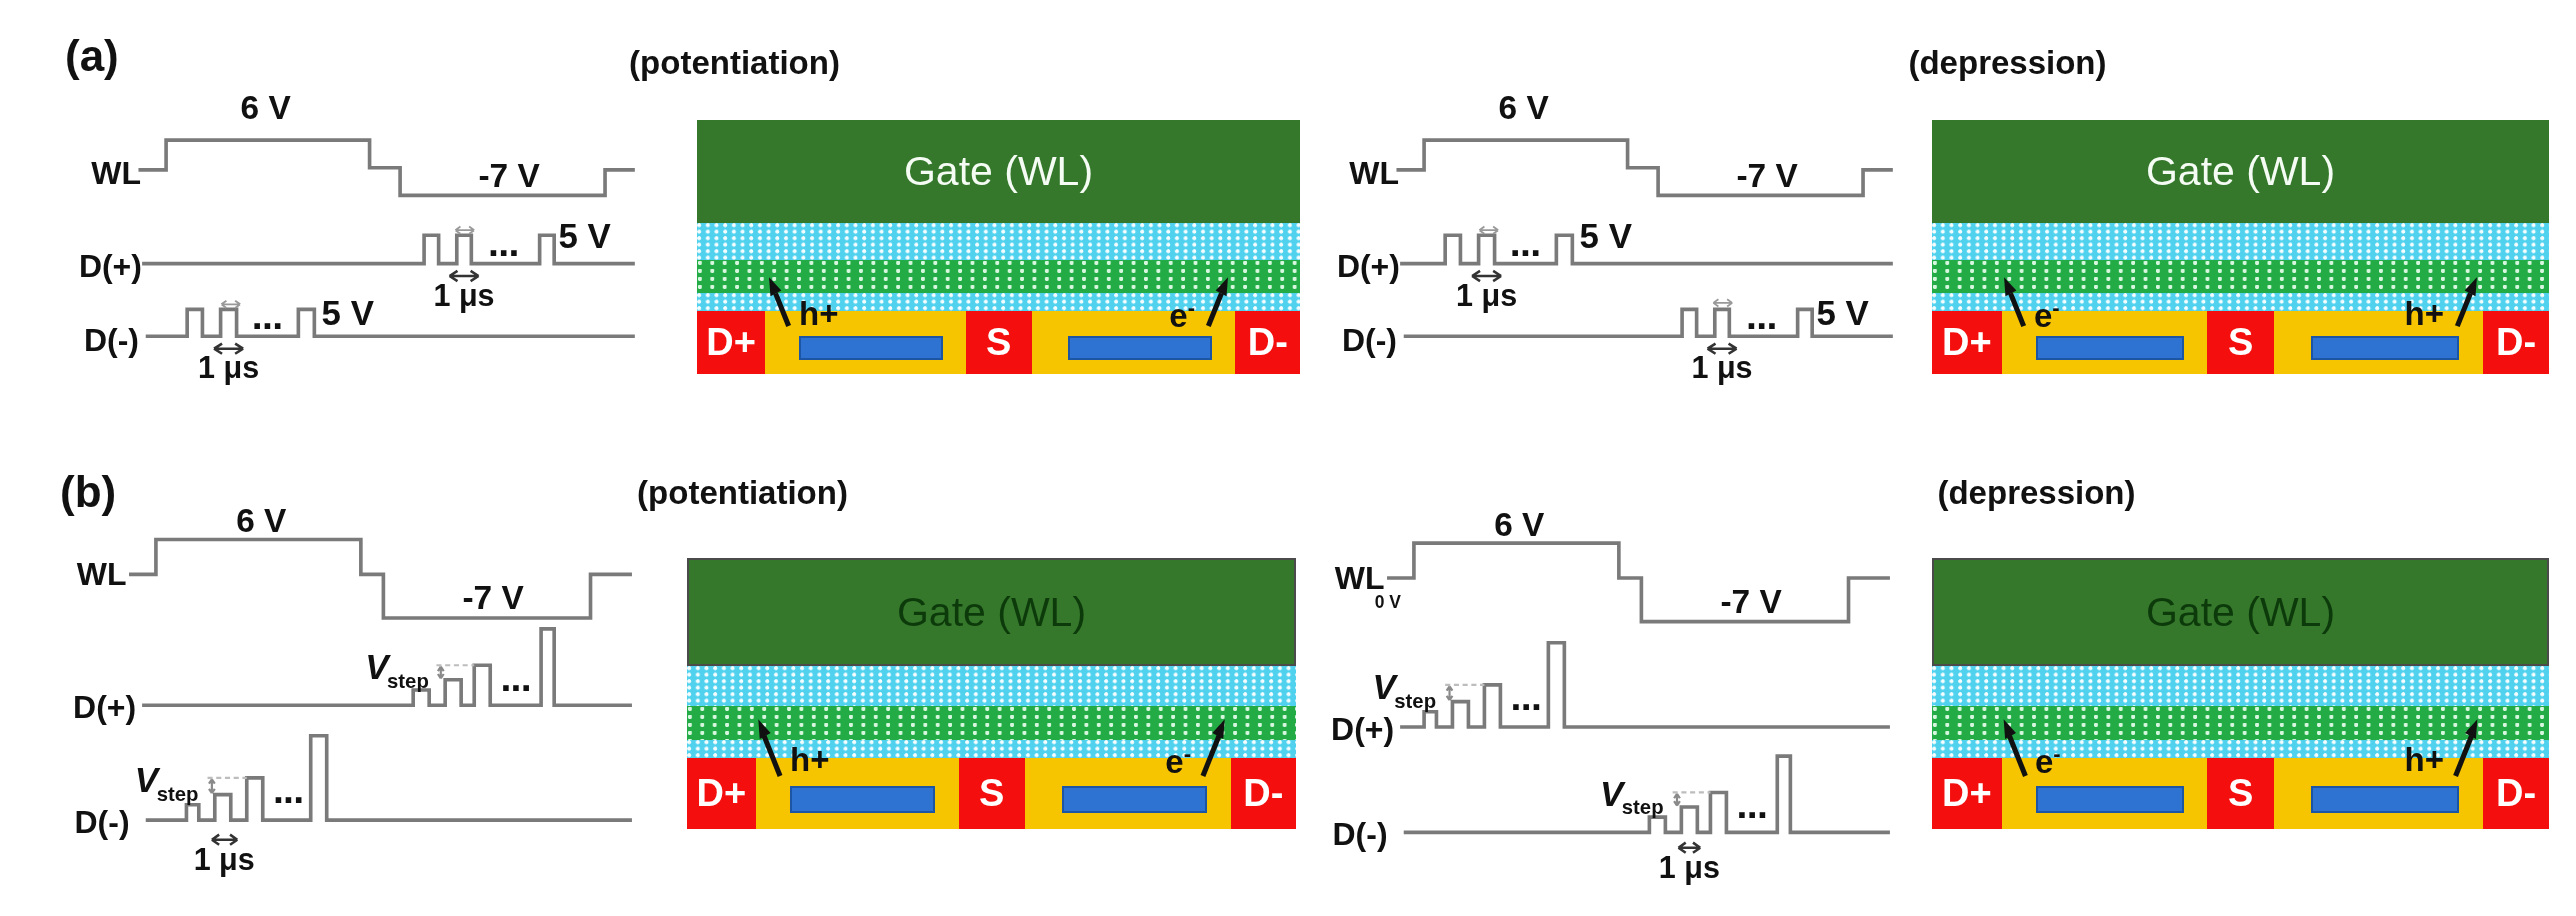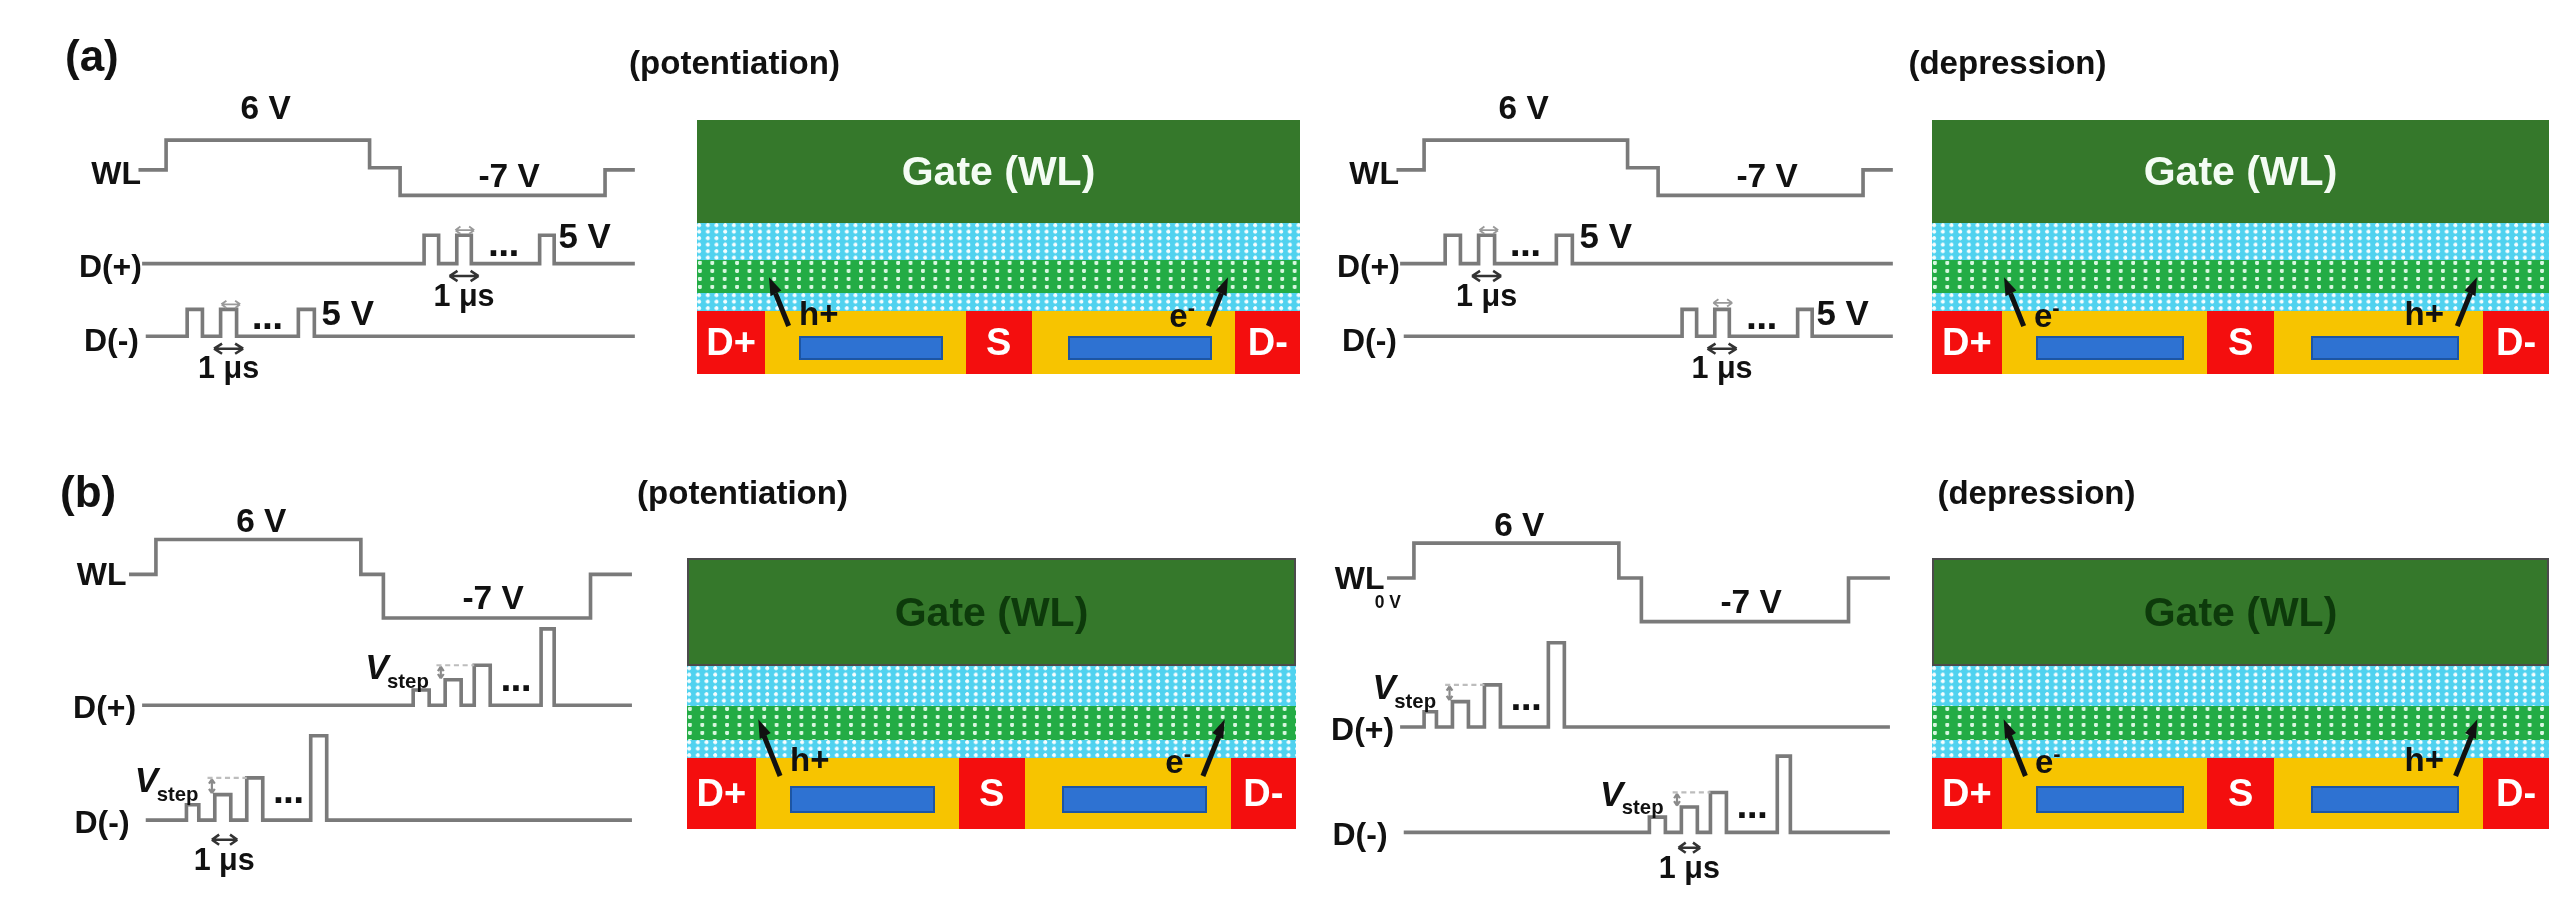--- a/index.html
+++ b/index.html
@@ -26,21 +26,21 @@
   .hat{fill:none;stroke:#999;stroke-width:2.5;}
   .dashline{fill:none;stroke:#bdbdbd;stroke-width:3;stroke-dasharray:7 5;}
   .varrow{fill:none;stroke:#8a8a8a;stroke-width:3;}
   .vstep-v{font-family:"Liberation Serif", serif;font-style:italic;font-weight:bold;font-size:48px;}
   .vstep-sub{font-family:"Liberation Serif", serif;font-weight:bold;font-size:28px;}
 
   
   .device{position:absolute;}
   .gate{position:absolute;left:0;top:0;width:100%;background:#35782B;
         display:flex;align-items:center;justify-content:center;box-sizing:border-box;}
-  .gate-text{font-weight:bold;font-size:41px;}
+  .gate-text{font-weight:normal;font-size:41px;}
   .devA .gate-text{color:#f4fcf4;}
   .devB .gate{border:2.2px solid #4b4b4b;}
   .devB .gate-text{color:#0d3a0b;}
   .layer{position:absolute;left:0;width:100%;}
   .oxide{background-color:#50D2EF;
          background-image:radial-gradient(circle at 2.2px 2.2px, rgba(255,255,255,.95) 1.7px, rgba(255,255,255,0) 2.3px);
          background-size:8.7px 6.5px;}
   .trap{background-color:#23AC45;
         background-image:radial-gradient(circle at 2.9px 2.9px, rgba(235,255,240,.9) 1.9px, rgba(255,255,255,0) 2.4px);
         background-size:12.4px 8px;}

